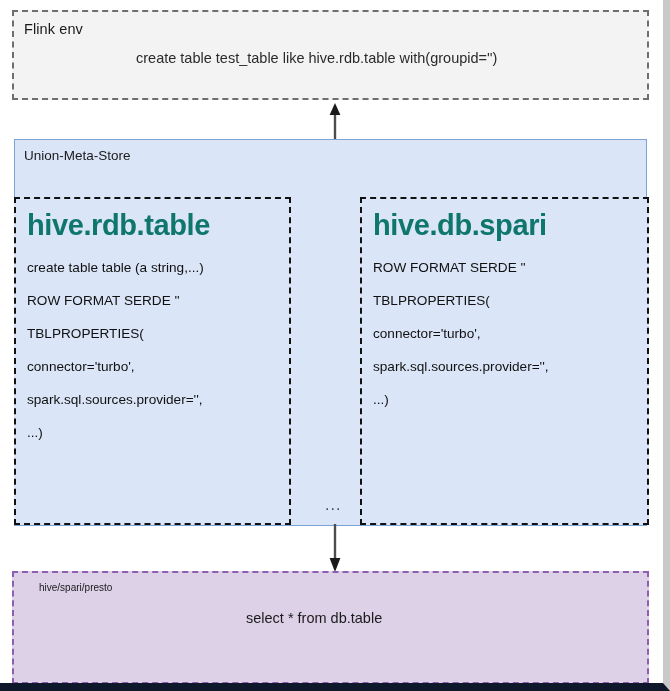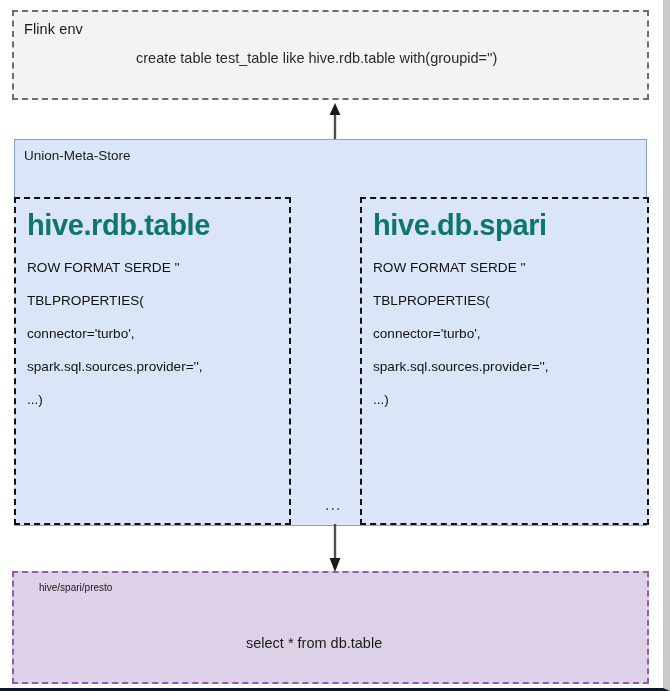--- a/index.html
+++ b/index.html
@@ -11,21 +11,21 @@
     font-family: "Liberation Sans", sans-serif;
   }
   #canvas {
     position: relative;
     width: 670px;
     height: 691px;
     background: #ffffff;
     overflow: hidden;
     box-sizing: border-box;
     border-right: 7px solid #c9c9c9;
-    border-bottom: 3px solid #0f172a;
+    border-bottom: 8px solid #0f172a;
   }
   
   .flink-box {
     position: absolute;
     left: 12px;
     top: 10px;
     width: 637px;
     height: 90px;
     background: #f3f3f3;
     border: 2px dashed #6e6e6e;
@@ -128,21 +128,21 @@
   .consumer-title {
     position: absolute;
     left: 25px;
     top: 9px;
     font-size: 10px;
     color: #1a1a1a;
   }
   .consumer-stmt {
     position: absolute;
     left: 232px;
-    top: 62px;
+    top: 37px;
     font-size: 14.5px;
     color: #1a1a1a;
     white-space: nowrap;
   }
 </style>
 </head>
 <body>
 
 <div id="canvas">
 
@@ -154,20 +154,21 @@
   <svg class="arrow-up" viewBox="0 0 20 38">
     <line x1="10" y1="38" x2="10" y2="9" stroke="#4d4d4d" stroke-width="2.4"></line>
     <polygon points="10,0 4.6,12 15.4,12" fill="#1a1a1a"></polygon>
   </svg>
 
   <div class="union-box">
     <div class="union-title">Union-Meta-Store</div>
 
     <div class="table-card left">
       <div class="table-name">hive.rdb.table</div>
+      <div class="table-line">create table table (a string,...)</div>
       <div class="table-line">ROW FORMAT SERDE ''</div>
       <div class="table-line">TBLPROPERTIES(</div>
       <div class="table-line">connector='turbo',</div>
       <div class="table-line">spark.sql.sources.provider='',</div>
       <div class="table-line">...)</div>
     </div>
 
     <div class="ellipsis-sep">...</div>
 
     <div class="table-card right">

